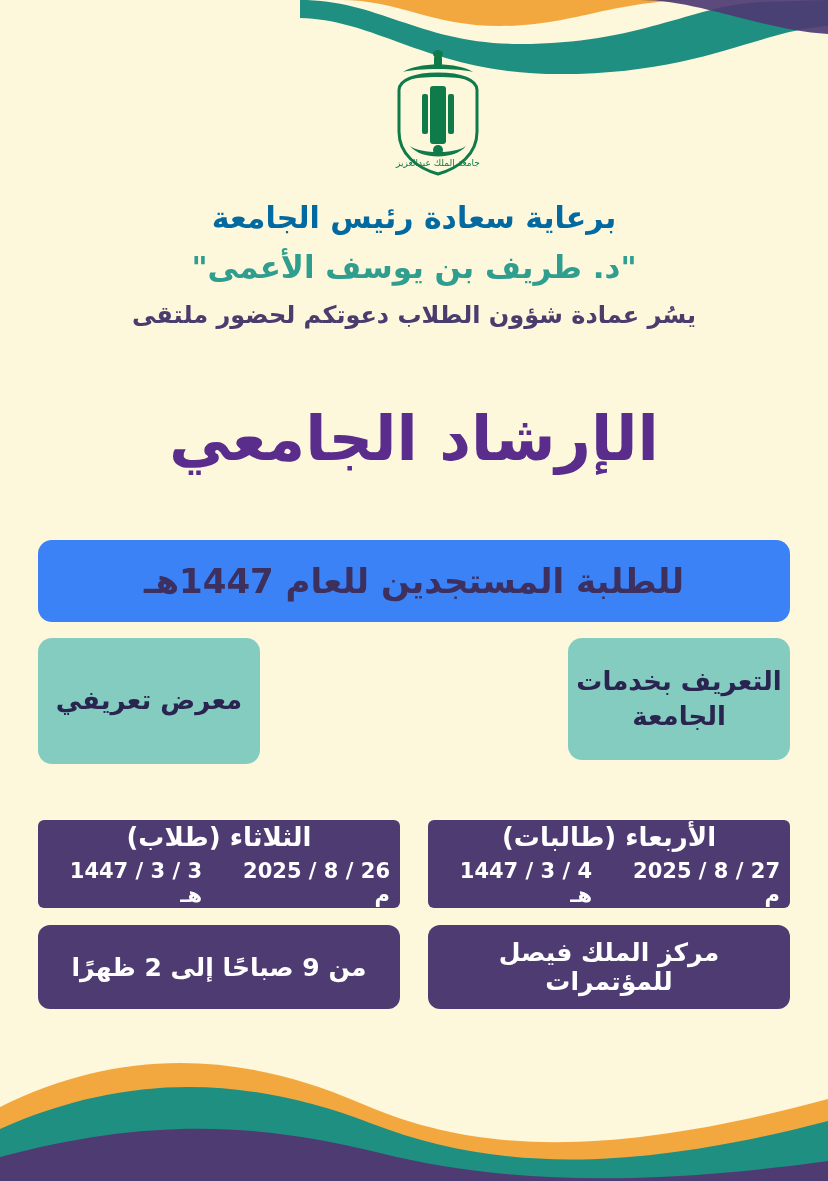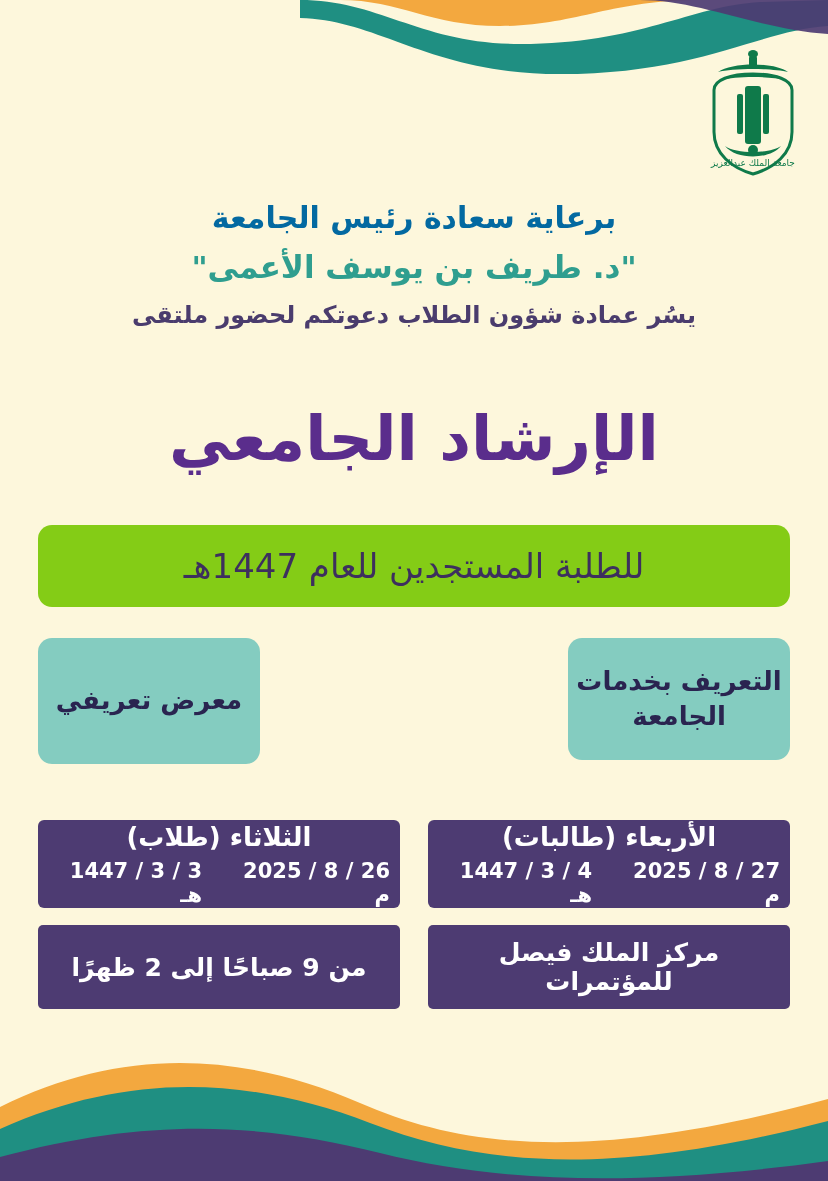--- a/index.html
+++ b/index.html
@@ -17,21 +17,21 @@
   }
 
   
   .wave-svg { position: absolute; left: 0; width: 828px; display: block; }
   .wave-top { top: 0; height: 130px; }
   .wave-bottom { bottom: 0; height: 170px; }
 
   
   .logo-wrap {
     position: absolute; top: 50px; left: 0; right: 0;
-    display: flex; align-items: flex-start;
+    display: flex; justify-content: center; align-items: flex-start;
     height: 130px;
     padding-left: 48px;
   }
 
   
   .header-block {
     position: absolute; top: 198px; left: 0; right: 0;
     text-align: center;
     padding: 0 40px;
   }
@@ -52,26 +52,26 @@
   .main-title {
     position: absolute; top: 400px; left: 0; right: 0;
     text-align: center;
     font-size: 62px; font-weight: 800; color: #5a2d8c;
     letter-spacing: -1px;
     line-height: 1.25;
   }
 
   
   .subtitle-bar {
-    position: absolute; top: 525px; left: 38px; right: 38px;
+    position: absolute; top: 540px; left: 38px; right: 38px;
     height: 82px;
-    background: #84cc16;
+    background: #3b82f6;
     border-radius: 14px;
     display: flex; align-items: center; justify-content: center;
-    color: #3d2f5e; font-size: 34px; font-weight: 400;
+    color: #3d2f5e; font-size: 34px; font-weight: 700;
   }
 
   
   .features {
     position: absolute; top: 638px; left: 38px; right: 38px;
     display: flex; flex-direction: row; gap: 10px;
     justify-content: space-between;
   }
   .chip {
     background: #84ccc0;
@@ -108,21 +108,21 @@
   }
 
   
   .infos {
     position: absolute; top: 925px; left: 38px; right: 38px;
     display: flex; flex-direction: row; gap: 20px; justify-content: space-between;
   }
   .info-card {
     width: 362px; height: 84px;
     background: #4d3b72;
-    border-radius: 5px;
+    border-radius: 12px;
     color: #ffffff;
     display: flex; align-items: center; justify-content: center;
     font-size: 25px; font-weight: 700;
     text-align: center; padding: 6px 12px;
   }
 </style>
 </head>
 <body>
 
 <div id="poster">

